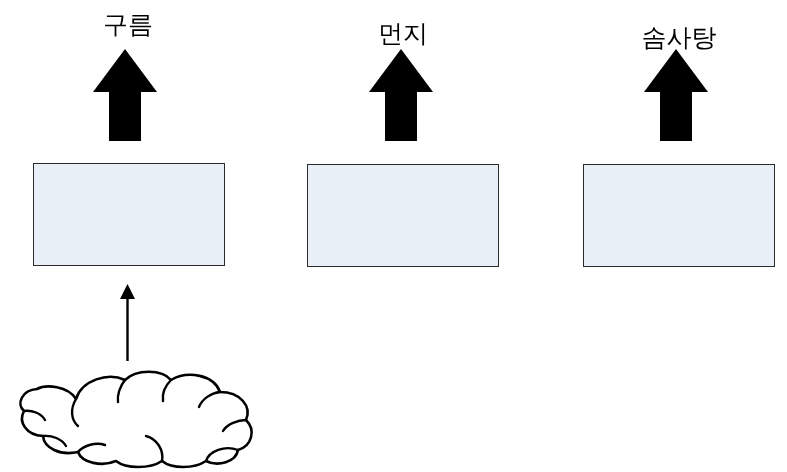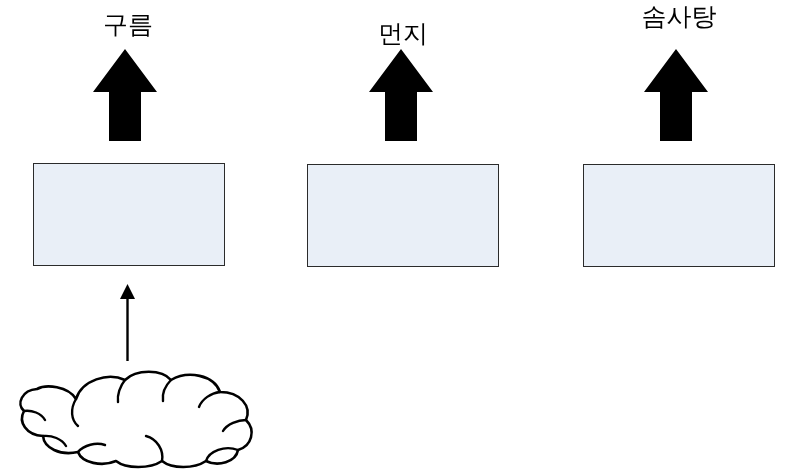--- a/index.html
+++ b/index.html
@@ -37,21 +37,21 @@
     box-sizing: border-box;
   }
   .thin-arrow {
     position: absolute;
   }
   .cloud-shape {
     position: absolute;
   }
   .lbl-1 { left: 128px; top: 10px; }
   .lbl-2 { left: 403px; top: 19px; }
-  .lbl-3 { left: 679px; top: 2px; }
+  .lbl-3 { left: 679px; top: 23px; }
 
   .arw-1 { left: 92px;  top: 48px; }
   .arw-2 { left: 368px; top: 48px; }
   .arw-3 { left: 643px; top: 48px; }
 
   .box-1 { left: 33px;  top: 163px; width: 192px; height: 103px; }
   .box-2 { left: 307px; top: 164px; width: 192px; height: 103px; }
   .box-3 { left: 583px; top: 164px; width: 192px; height: 103px; }
 
   .thin-arw-1 { left: 110px; top: 283px; }

